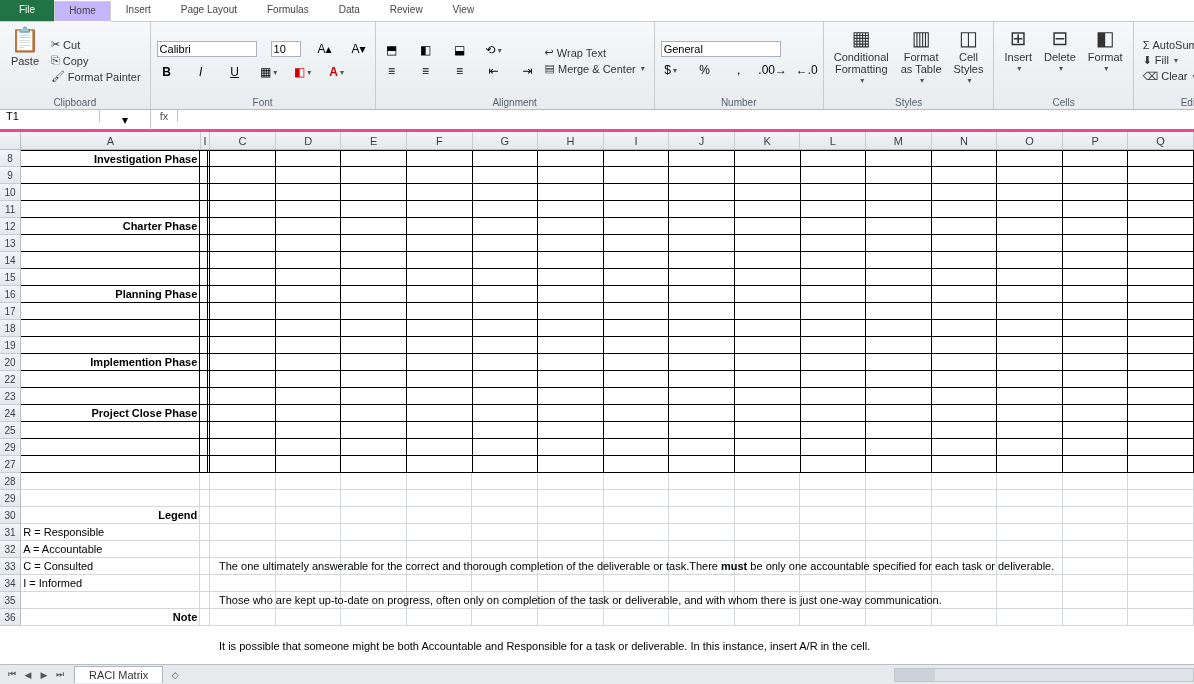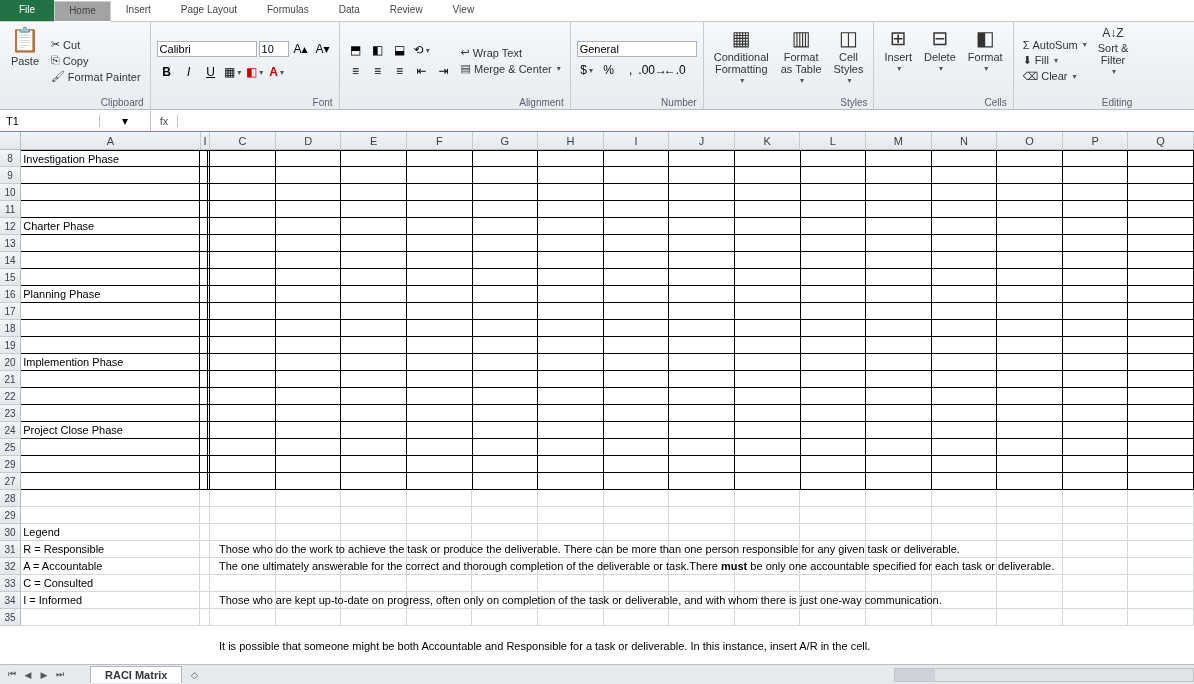--- a/index.html
+++ b/index.html
@@ -2,63 +2,63 @@
 <html><head>
 <meta charset="utf-8">
 <style>
 * { margin: 0; padding: 0; box-sizing: border-box; font-family: "Segoe UI", Tahoma, sans-serif; }
 body { background: #fff; font-size: 11px; overflow: hidden; width: 1194px; height: 684px; }
 
 
 .tabs { display: flex; height: 22px; background: #fff; border-bottom: 1px solid #ccc; }
 .tab { padding: 3px 14px; font-size: 10px; color: #444; cursor: pointer; border: 1px solid transparent; }
 .tab.file { background: #217346; color: #fff; padding: 3px 18px; }
-.tab.active { background: #a3a3a3; border: 1px solid #ccc; border-bottom: 1px solid #fff; position: relative; top: 1px; }
+.tab.active { background: #c4b5fd; border: 1px solid #ccc; border-bottom: 1px solid #fff; position: relative; top: 1px; }
 
 
 .ribbon { display: flex; height: 88px; background: linear-gradient(#f6f8fa,#e8ecef); border-bottom: 1px solid #b5bcc7; }
 .group { border-right: 1px solid #c8ccd0; padding: 3px 6px 0 6px; display: flex; flex-direction: column; justify-content: space-between; }
-.group-label { text-align: right; font-size: 10px; color: #5a6070; padding: 1px 0; }
+.group-label { text-align: center; font-size: 10px; color: #5a6070; padding: 1px 0; }
 .group-body { flex: 1; display: flex; gap: 4px; }
 .col { display: flex; flex-direction: column; gap: 1px; justify-content: center; }
 .btn-sm { display: flex; align-items: center; gap: 3px; padding: 1px 3px; font-size: 11px; color: #333; cursor: pointer; white-space: nowrap; }
 .btn-lg { display: flex; flex-direction: column; align-items: center; gap: 2px; padding: 2px 4px; font-size: 11px; color: #333; cursor: pointer; text-align: center; line-height: 1.1; }
 .icon { display: inline-block; }
 .sel { border: 1px solid #abb2bd; background: #fff; font-size: 11px; padding: 1px 2px; }
 .iconbtn { width: 20px; height: 20px; border: 1px solid transparent; display: inline-flex; align-items: center; justify-content: center; cursor: pointer; font-size: 12px; }
-.row { display: flex; gap: 2px; align-items: center; }
+.row { display: flex; gap: 14px; align-items: center; }
 .dd::after { content: "▾"; font-size: 8px; margin-left: 2px; color: #555; }
 
 
-.fbar { display: flex; height: 22px; border-bottom: 1px solid #ec4899; align-items: center; }
+.fbar { display: flex; height: 22px; border-bottom: 3px solid #ec4899; align-items: flex-start; }
 .namebox { width: 100px; border-right: 1px solid #c0c6cc; display: flex; align-items: center; padding: 0 6px; font-size: 11px; }
 .fxwrap { display: flex; align-items: center; border-right: 1px solid #c0c6cc; }
 .fx { width: 26px; text-align: center; font-size: 11px; color: #555; }
 .formula-input { flex: 1; border: none; outline: none; padding: 0 6px; font-size: 11px; }
 
 
 .grid-wrap { position: relative; }
 .colhdrs { display: flex; height: 18px; background: linear-gradient(#f3f5f7,#e4e8ec); border-bottom: 1px solid #b8bec4; }
 .corner { width: 22px; border-right: 1px solid #b8bec4; }
 .ch { border-right: 1px solid #c8ccd2; text-align: center; font-size: 11px; color: #39404c; line-height: 18px; }
 .rows { }
 .row-g { display: flex; height: 17px; }
 .rh { width: 22px; background: linear-gradient(#f3f5f7,#e4e8ec); border-right: 1px solid #b8bec4; border-bottom: 1px solid #c8ccd2; text-align: center; font-size: 10px; color: #39404c; line-height: 17px; }
 .cell { border-right: 1px solid #d4d8dc; border-bottom: 1px solid #d4d8dc; font-size: 11px; line-height: 17px; padding: 0 2px; overflow: hidden; white-space: nowrap; }
 .cell.b { border-right: 1px solid #000; border-bottom: 1px solid #000; }
 .cell.btop { border-top: 1px solid #000; }
 .cell.dblr { border-right: 3px double #000; }
-.bold { font-weight: normal; }
+.bold { font-weight: bold; text-align: right; }
 .overflow-text { position: absolute; font-size: 11px; line-height: 17px; white-space: nowrap; }
 
 
 .sheet-bar { position: absolute; bottom: 0; left: 0; right: 0; height: 20px; background: #e7eaed; border-top: 1px solid #b8bec4; display: flex; align-items: center; font-size: 11px; }
 .nav-btns { display: flex; padding: 0 4px; gap: 0; }
 .nav-btn { width: 16px; height: 16px; display: flex; align-items: center; justify-content: center; font-size: 9px; color: #555; cursor: pointer; }
-.sheet-tab { background: #fff; border: 1px solid #b0b6bc; border-bottom: none; padding: 2px 14px; font-weight: bold; color: #333; margin-left: 18px; }
+.sheet-tab { background: #fff; border: 1px solid #b0b6bc; border-bottom: none; padding: 2px 14px; font-weight: normal; color: #333; margin-left: 2px; }
 .scroll-track { margin-left: auto; width: 300px; height: 14px; background: #e0e4e8; border: 1px solid #c0c6cc; position: relative; }
 .scroll-thumb { position: absolute; left: 0; width: 40px; height: 12px; background: #cdd2d8; }
 
 
 .cA{width:186px}.cI{width:10px}.cC{width:68px}.cD{width:68px}.cE{width:68px}.cF{width:68px}.cG{width:68px}.cH{width:68px}.cI2{width:68px}.cJ{width:68px}.cK{width:68px}.cL{width:68px}.cM{width:68px}.cN{width:68px}.cO{width:68px}.cP{width:68px}.cQ{width:68px}
 </style>
 </head>
 <body>
 
 <div class="tabs">
@@ -523,40 +523,20 @@
         <div class="cell cJ b"></div>
         <div class="cell cK b"></div>
         <div class="cell cL b"></div>
         <div class="cell cM b"></div>
         <div class="cell cN b"></div>
         <div class="cell cO b"></div>
         <div class="cell cP b"></div>
         <div class="cell cQ b"></div>
       </div>
       <div class="row-g">
-        <div class="rh">21</div>
-        <div class="cell cA b"></div>
-        <div class="cell cI b dblr"></div>
-        <div class="cell cC b"></div>
-        <div class="cell cD b"></div>
-        <div class="cell cE b"></div>
-        <div class="cell cF b"></div>
-        <div class="cell cG b"></div>
-        <div class="cell cH b"></div>
-        <div class="cell cI2 b"></div>
-        <div class="cell cJ b"></div>
-        <div class="cell cK b"></div>
-        <div class="cell cL b"></div>
-        <div class="cell cM b"></div>
-        <div class="cell cN b"></div>
-        <div class="cell cO b"></div>
-        <div class="cell cP b"></div>
-        <div class="cell cQ b"></div>
-      </div>
-      <div class="row-g">
         <div class="rh">22</div>
         <div class="cell cA b"></div>
         <div class="cell cI b dblr"></div>
         <div class="cell cC b"></div>
         <div class="cell cD b"></div>
         <div class="cell cE b"></div>
         <div class="cell cF b"></div>
         <div class="cell cG b"></div>
         <div class="cell cH b"></div>
         <div class="cell cI2 b"></div>
@@ -822,23 +802,42 @@
         <div class="cell cI2"></div>
         <div class="cell cJ"></div>
         <div class="cell cK"></div>
         <div class="cell cL"></div>
         <div class="cell cM"></div>
         <div class="cell cN"></div>
         <div class="cell cO"></div>
         <div class="cell cP"></div>
         <div class="cell cQ"></div>
       </div>
-    </div>
-
-  <div class="overflow-text" style="left:219px;top:409px">Those who do the work to achieve the task or produce the deliverable. There can be more than one person responsible for any given task or deliverable.</div>
+      <div class="row-g">
+        <div class="rh">36</div>
+        <div class="cell cA bold">Note</div>
+        <div class="cell cI"></div>
+        <div class="cell cC"></div>
+        <div class="cell cD"></div>
+        <div class="cell cE"></div>
+        <div class="cell cF"></div>
+        <div class="cell cG"></div>
+        <div class="cell cH"></div>
+        <div class="cell cI2"></div>
+        <div class="cell cJ"></div>
+        <div class="cell cK"></div>
+        <div class="cell cL"></div>
+        <div class="cell cM"></div>
+        <div class="cell cN"></div>
+        <div class="cell cO"></div>
+        <div class="cell cP"></div>
+        <div class="cell cQ"></div>
+      </div>
+    </div>
+
   <div class="overflow-text" style="left:219px;top:426px"><span>The one ultimately answerable for the correct and thorough completion of the deliverable or task.There </span><b>must</b><span> be only one accountable specified for each task or deliverable.</span></div>
   <div class="overflow-text" style="left:219px;top:460px">Those who are kept up-to-date on progress, often only on completion of the task or deliverable, and with whom there is just one-way communication.</div>
   <div class="overflow-text" style="left:219px;top:506px">It is possible that someone might be both Accountable and Responsible for a task or deliverable. In this instance, insert A/R in the cell.</div>
 </div>
 
 <div class="sheet-bar">
   <div class="nav-btns">
     <span class="nav-btn">⏮</span>
     <span class="nav-btn">◀</span>
     <span class="nav-btn">▶</span>

